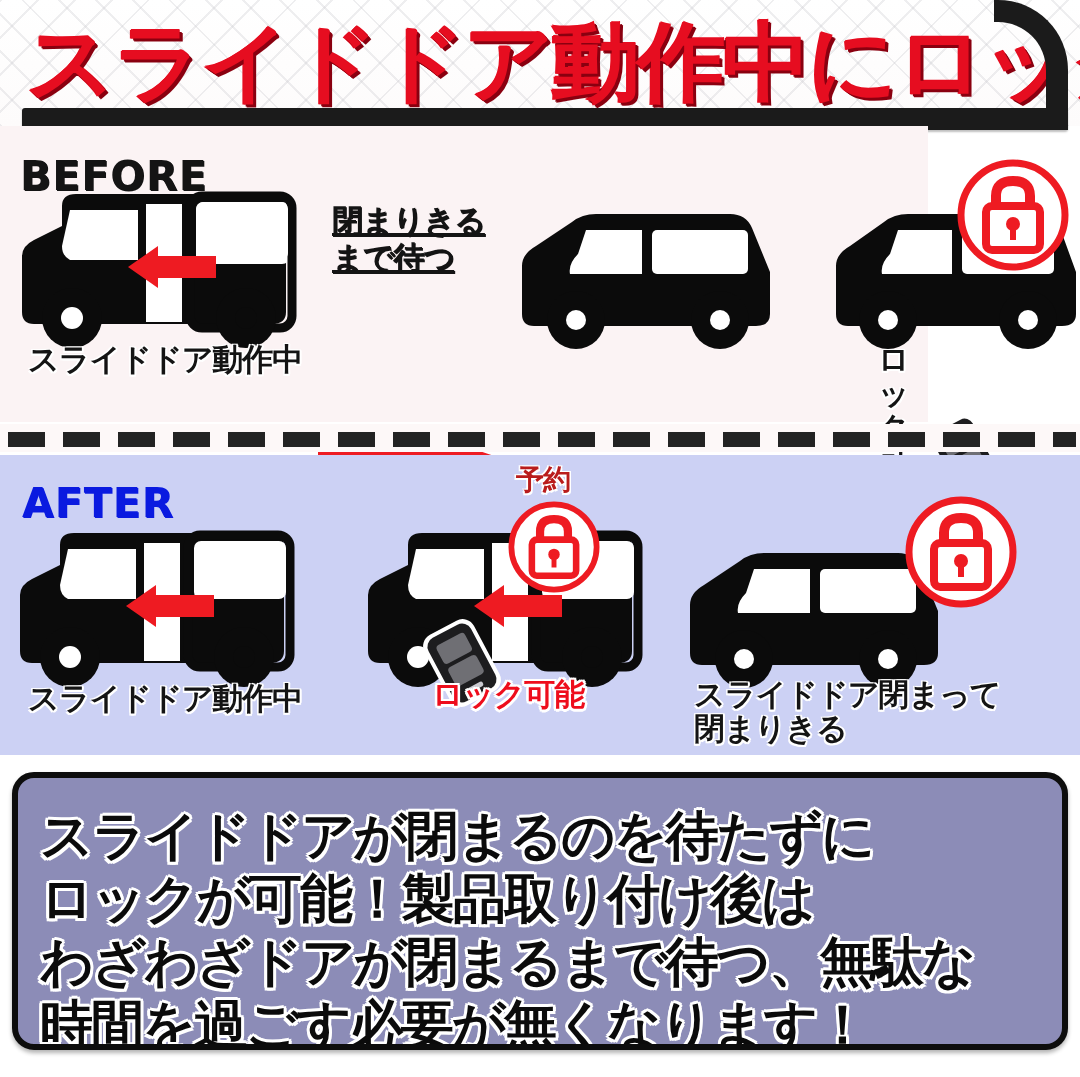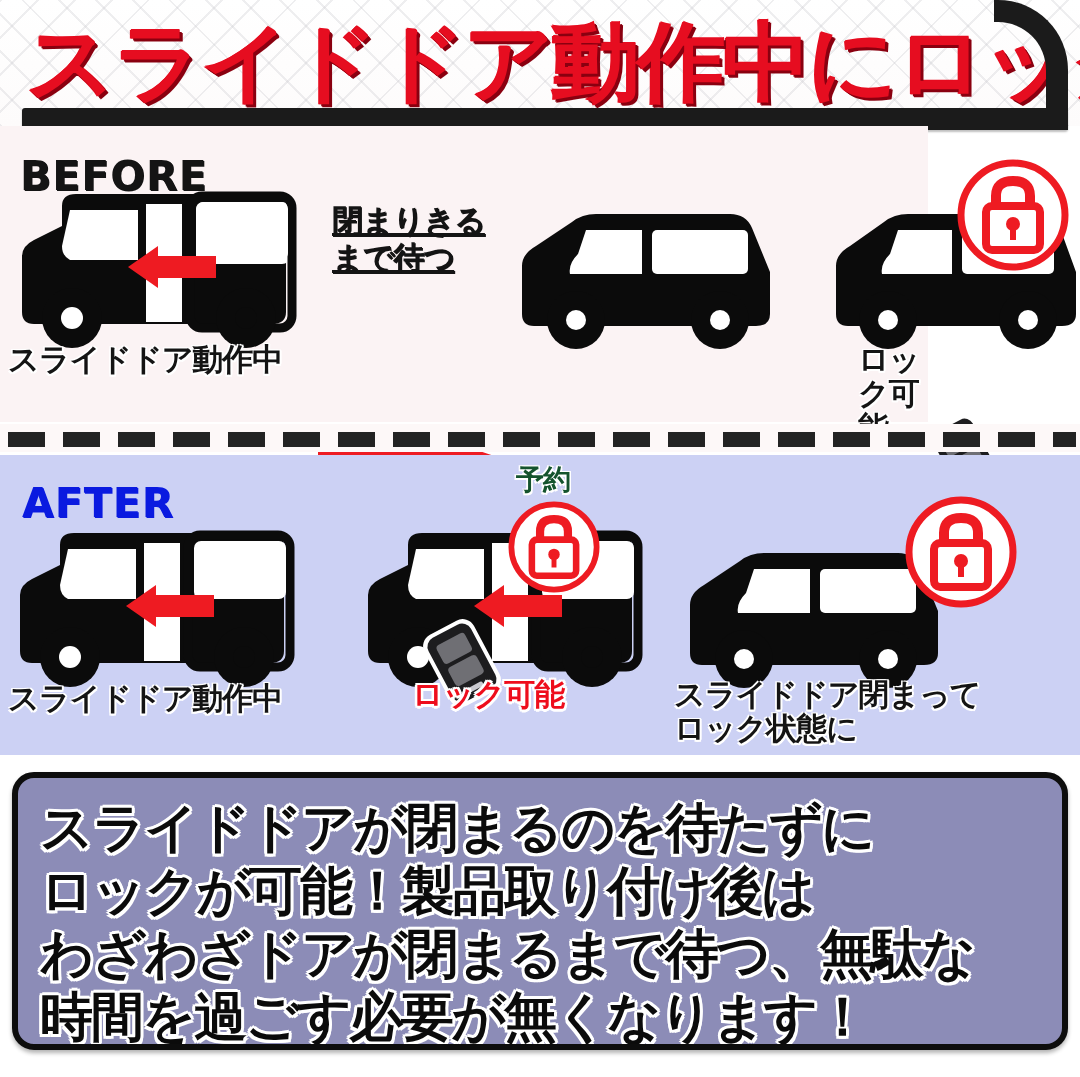--- a/index.html
+++ b/index.html
@@ -89,20 +89,21 @@
     font-weight:700;
     font-size:31px;
     line-height:34px;
     color:#141414;
     white-space:pre-line;
     letter-spacing:-1px;
     text-shadow:
       -1.5px -1.5px 0 #fff, 1.5px -1.5px 0 #fff,
       -1.5px 1.5px 0 #fff, 1.5px 1.5px 0 #fff,
        0 2px 0 #fff, 2px 0 0 #fff;
+    margin-left: 20px;
   }
   .caption.red{
     color:#ee0d1c;
     text-shadow:
       -2px -2px 0 #fff, 2px -2px 0 #fff,
       -2px 2px 0 #fff, 2px 2px 0 #fff,
        0 2.5px 0 #fff, 2.5px 0 0 #fff, -2.5px 0 0 #fff, 0 -2.5px 0 #fff;
   }
 
   .waitnote{
@@ -114,21 +115,21 @@
     color:#141414;
     white-space:pre-line;
     letter-spacing:-1px;
     text-shadow:1px 1px 0 #141414;
   }
   .reserve-note{
     position:absolute;
     font-family:"DejaVu Sans","Liberation Sans",sans-serif;
     font-weight:700;
     font-size:28px;
-    color:#14532d;
+    color:#b91c1c;
     letter-spacing:-1px;
     text-shadow:
       -1.5px -1.5px 0 #fff, 1.5px -1.5px 0 #fff,
       -1.5px 1.5px 0 #fff, 1.5px 1.5px 0 #fff;
   }
 
   
   .big-arrow{
     position:absolute; left:318px; top:315px; width:190px; height:38px;
   }
@@ -155,21 +156,21 @@
   .msg-panel{
     position:absolute;left:12px;top:772px;width:1056px;height:278px;
     background:#8c8cb7;
     border:6px solid #0d0d0d;
     border-radius:22px;
     box-sizing:border-box;
     box-shadow:0 3px 4px rgba(0,0,0,.3);
     overflow:hidden;
   }
   .msg-text{
-    position:absolute;left:22px;top:18px;width:1010px;
+    position:absolute;left:22px;top:26px;width:1010px;
     font-family:"DejaVu Sans","Liberation Sans",sans-serif;
     font-weight:700;
     font-size:53px;
     line-height:63px;
     letter-spacing:-2px;
     color:#0b0b0b;
     white-space:pre-line;
     text-shadow:
       -2.5px -2.5px 0 #fff, 2.5px -2.5px 0 #fff,
       -2.5px 2.5px 0 #fff, 2.5px 2.5px 0 #fff,
@@ -335,21 +336,21 @@
 
     <svg class="lock-badge" style="left:900px;top:36px;" width="122" height="122" viewBox="0 0 122 122">
       <circle cx="61" cy="61" r="52" fill="#ffffff" stroke="#ee1b22" stroke-width="7"></circle>
       <path d="M44 52 L44 42 Q44 27 61 27 Q78 27 78 42 L78 52" fill="none" stroke="#ee1b22" stroke-width="10"></path>
       <rect x="34" y="52" width="54" height="44" rx="6" fill="#ffffff" stroke="#ee1b22" stroke-width="8"></rect>
       <circle cx="61" cy="70" r="7" fill="#ee1b22"></circle>
       <rect x="58" y="70" width="6" height="16" fill="#ee1b22"></rect>
     </svg>
 
     <div class="caption" style="left:674px;top:222px;">スライドドア閉まって
-ロック状態に</div>
+閉まりきる</div>
   </div>
 
   <div class="msg-panel">
     <div class="msg-text">スライドドアが閉まるのを待たずに
 ロックが可能！製品取り付け後は
 わざわざドアが閉まるまで待つ、無駄な
 時間を過ごす必要が無くなります！</div>
   </div>
 
   <div class="bottom-strip"></div>

